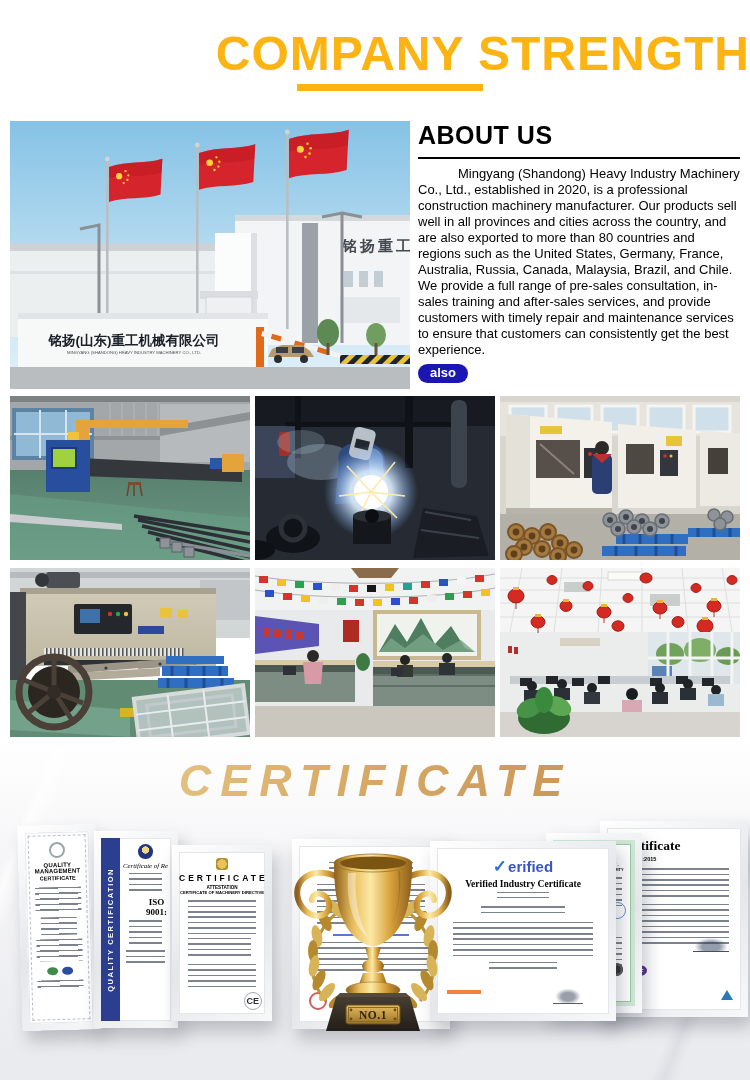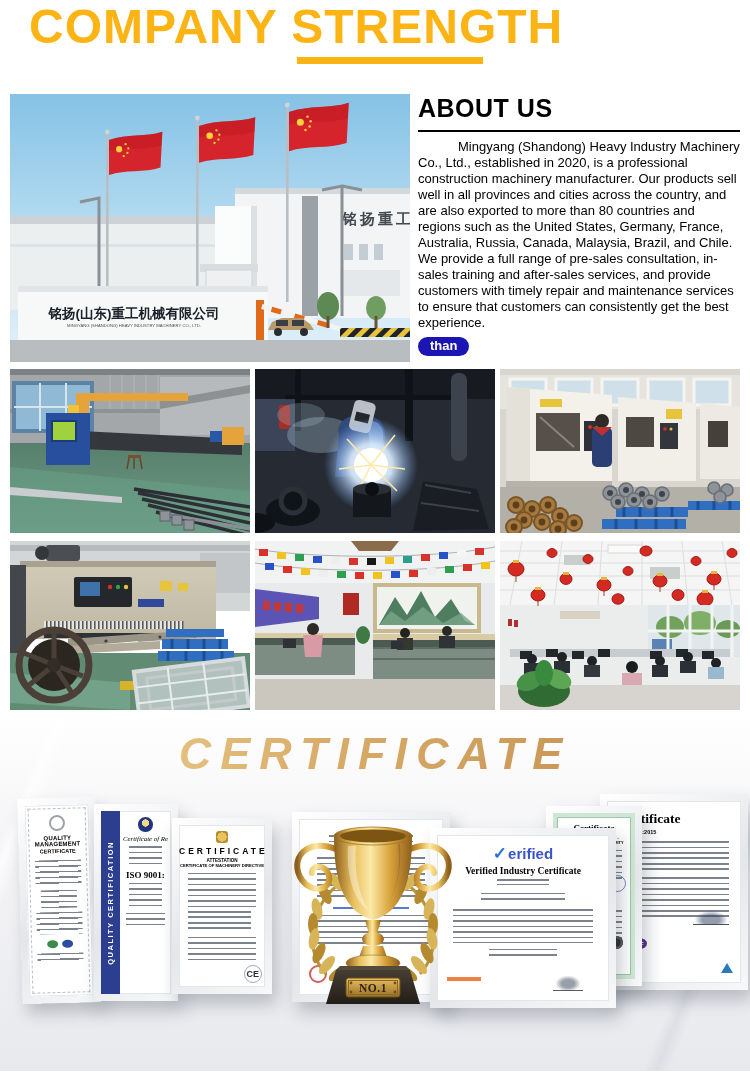--- a/index.html
+++ b/index.html
@@ -1,19 +1,19 @@
 <!DOCTYPE html>
 <html><head>
 <meta charset="utf-8">
 <style>
   html,body{margin:0;padding:0;background:#fff;}
   .page{position:relative;width:750px;height:1080px;background:#fff;overflow:hidden;
         font-family:"Liberation Sans",sans-serif;color:#000;}
   
-  .hdr{padding-top:2px;text-align:left;margin-left:29px;}
+  .hdr{padding-top:29px;text-align:right;margin-left:29px;}
   .hdr h1{margin:0;font-size:48px;line-height:1.05;font-weight:bold;color:#fcb414;letter-spacing:1px;}
   .hdr-underline{width:186px;height:7px;background:#fcb414;margin:5px auto 0;}
   
   .about{display:flex;padding:0 10px;margin-top:30px;}
   .about-photo{width:400px;height:268px;flex:none;overflow:hidden;}
   .about-photo svg{display:block;width:100%;height:100%;}
   .about-col{margin-left:8px;width:322px;}
   .about-col h2{margin:0 0 7px;font-size:25px;font-weight:bold;letter-spacing:.5px;
                 border-bottom:2px solid #000;padding-bottom:7px;}
   .about-col p{margin:0;font-size:13px;line-height:1.23;text-indent:40px;}
@@ -52,32 +52,32 @@
   .c1 .t2{font-size:5.5px;margin-top:1px;}
   .c1 .seals{display:flex;justify-content:center;gap:4px;margin-top:6px;}
   .c1 .seal{width:11px;height:8px;border-radius:50%;}
   .c2{left:94px;top:14px;width:84px;height:197px;z-index:2;}
   .c2 .paper{display:flex;}
   .band{width:19px;background:#2b3e8f;color:#fff;display:flex;align-items:center;justify-content:center;}
   .band span{writing-mode:vertical-rl;transform:rotate(180deg);font-size:7.5px;font-weight:bold;letter-spacing:1.5px;}
   .c2 .body{flex:1;padding-top:4px;}
   .badge{width:15px;height:15px;margin:2px auto 3px;background:radial-gradient(circle at 50% 40%,#f2d98a 30%,#23357c 32%);border-radius:50% 50% 48% 48%;}
   .c2 .scr{font-style:italic;font-size:6.8px;text-align:center;}
-  .c2 .iso{font-size:9px;text-align:center;font-weight:bold;margin-top:2px;}
+  .c2 .iso{font-size:9px;text-align:center;font-weight:bold;margin-top:2px;padding-left:22px;}
   .c3{left:172px;top:28px;width:100px;height:176px;z-index:3;}
   .c3 .crest{width:12px;height:12px;margin:6px auto 3px;background:radial-gradient(circle,#e6c35c 55%,#b78f2e 56%);border-radius:3px;}
   .c3 .t1{font-size:8.5px;letter-spacing:3px;font-weight:bold;}
   .c3 .t2{font-size:4.6px;margin-top:2px;}
   .c3 .t3{font-size:4.2px;}
   .c3 .ce{position:absolute;right:6px;bottom:8px;font-size:9px;font-weight:bold;color:#2b2f36;}
   .c3 .stamp{position:absolute;right:3px;bottom:4px;width:16px;height:16px;border-radius:50%;border:1.5px solid #8b939c;opacity:.8;}
   .cc{left:292px;top:22px;width:158px;height:190px;z-index:1;}
   .cc .blue{height:2px;background:#3a62c8;margin:4px 34px;opacity:.85;}
   .cc .stampr{position:absolute;left:10px;bottom:12px;width:14px;height:14px;border-radius:50%;border:2px solid #c23a32;opacity:.8;}
-  .c4{left:430px;top:38px;width:186px;height:180px;z-index:5;}
+  .c4{left:430px;top:24px;width:186px;height:180px;z-index:5;}
   .vlogo{text-align:center;margin-top:8px;font-size:15px;font-weight:bold;color:#3a55c4;}
   .vcheck{color:#2a6fdd;font-size:17px;margin-right:1px;}
   .c4h{text-align:center;font-size:9.5px;font-weight:bold;font-family:"Liberation Serif",serif;margin-top:2px;}
   .c4 .ali{position:absolute;left:10px;bottom:20px;width:34px;height:4px;background:#f06a1e;opacity:.85;}
   .c4 .sig{position:absolute;right:26px;bottom:10px;width:30px;height:16px;border-bottom:1px solid #565c66;
            background:radial-gradient(ellipse at 50% 60%,rgba(70,80,100,.55) 0 30%,transparent 60%);}
   .c5{left:546px;top:16px;width:96px;height:180px;z-index:4;}
   .c5 .paper{border:4px solid #cfe6d4;box-shadow:inset 0 0 0 1px #9cc7a8;box-sizing:border-box;}
   .c5 .t1{font-size:9px;margin-top:6px;}
   .c5 .t2{font-size:3.9px;margin-top:2px;}
@@ -191,21 +191,21 @@
           <rect x="316.5" y="222" width="3" height="12" fill="#6a5236"></rect>
             <rect x="364.5" y="222" width="3" height="12" fill="#6a5236"></rect>
         </g>
         <rect x="330" y="234" width="70" height="9" fill="url(#aHz)"></rect>
         <rect x="0" y="246" width="400" height="22" fill="#b9bdc0"></rect>
       </svg>
     </div>
     <div class="about-col">
       <h2>ABOUT US</h2>
       <p>Mingyang (Shandong) Heavy Industry Machinery Co., Ltd., established in 2020, is a professional construction machinery manufacturer. Our products sell well in all provinces and cities across the country, and are also exported to more than 80 countries and regions such as the United States, Germany, France, Australia, Russia, Canada, Malaysia, Brazil, and Chile. We provide a full range of pre-sales consultation, in-sales training and after-sales services, and provide customers with timely repair and maintenance services to ensure that customers can consistently get the best experience.</p>
-      <button class="more">than</button>
+      <button class="more">also</button>
     </div>
   </section>
 
   <section class="gallery">
 
     <figure class="row1">
       <svg viewBox="0 0 240 164" preserveAspectRatio="none">
         <defs>
             <linearGradient id="p1F" x1="0" y1="0" x2="0" y2="1">
               <stop offset="0" stop-color="#577f6d"></stop>

